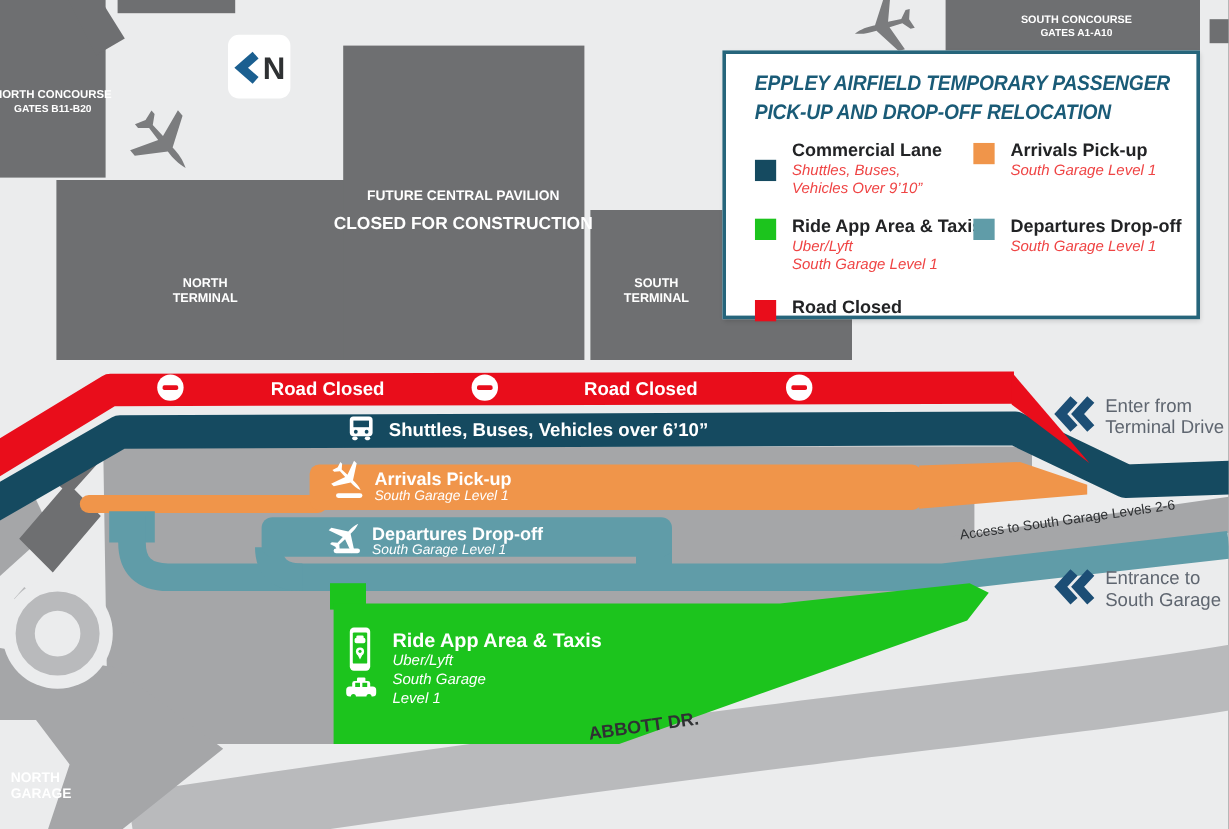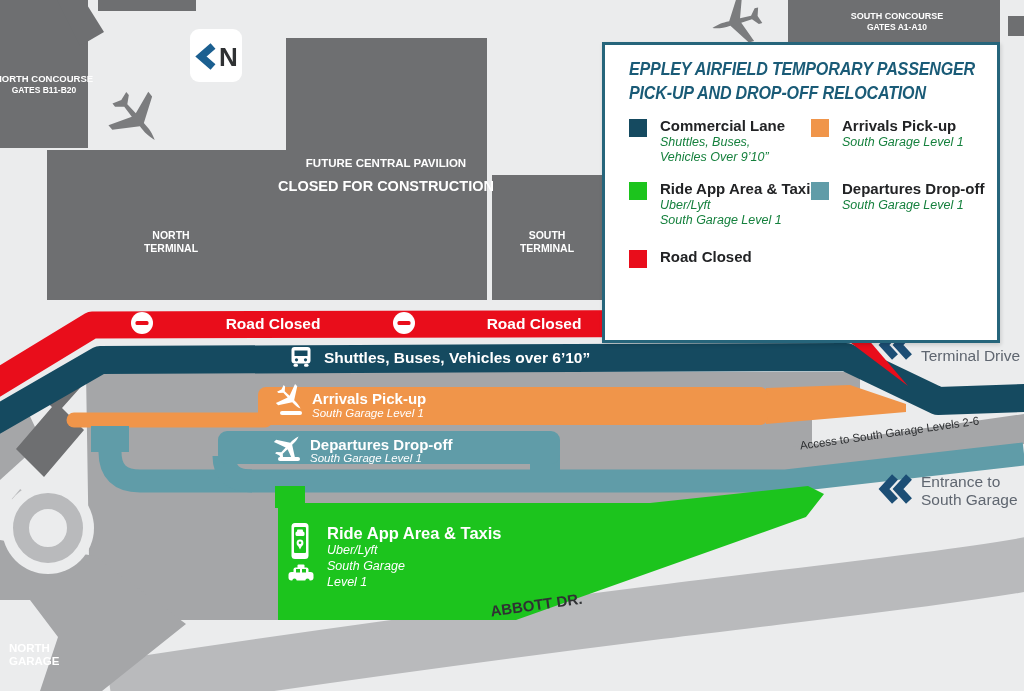--- a/index.html
+++ b/index.html
@@ -7,29 +7,29 @@
          font-family:"Liberation Sans",sans-serif;}
   #map-svg{position:absolute;left:0;top:0;}
   text{font-family:"Liberation Sans",sans-serif;}
   .t-struct{fill:#ffffff;font-weight:bold;}
   .t-band-title{fill:#ffffff;font-weight:bold;}
   .t-band-sub{fill:#ffffff;font-style:italic;}
   .t-dark{fill:#2f3133;}
   .t-gray{fill:#5f6670;}
   .anchor-mid{text-anchor:middle;}
   
-  #legend{position:absolute;left:602px;top:42px;width:398px;height:301px;background:#ffffff;
+  #legend{position:absolute;left:602px;top:42px;width:398px;height:224px;background:#ffffff;
           border:3px solid #26657b;box-sizing:border-box;box-shadow:1px 2px 4px rgba(0,0,0,.15);}
   .legend-title{position:absolute;left:24px;top:12px;color:#1a5b77;font-weight:800;font-style:italic;
                 font-size:17.5px;line-height:24px;letter-spacing:-0.2px;transform:scaleX(.92);
                 transform-origin:left top;white-space:nowrap;}
   .legend-item{position:absolute;display:flex;gap:13px;}
   .legend-item svg{flex:0 0 auto;margin-top:2px;}
   .li-label{font-size:15px;font-weight:bold;color:#222325;line-height:18px;}
-  .li-sub{font-size:12.5px;font-style:italic;color:#15803d;line-height:14.5px;}
+  .li-sub{font-size:12.5px;font-style:italic;color:#ef4444;line-height:14.5px;}
 </style>
 </head>
 <body>
 
 <div id="stage">
 <svg id="map-svg" width="1024" height="691" viewBox="0 0 1024 691">
 
   <g>
     <polygon points="86,372 860,372 860,394 812,410 812,468 790,494 700,505 640,518 514,620 90,620" fill="#a5a6a8"></polygon>
     <polygon points="793,447 1024,414 1024,444 793,482" fill="#a5a6a8"></polygon>
@@ -199,21 +199,21 @@
     <text x="219" y="66" fill="#2f3133" font-size="26" font-weight="bold">N</text>
   </g>
 </svg>
 
 <div id="legend">
   <div class="legend-title">
     <div>EPPLEY AIRFIELD TEMPORARY PASSENGER</div>
     <div>PICK-UP AND DROP-OFF RELOCATION</div>
   </div>
 
-  <div class="legend-item" style="left:24px;top:72px;">
+  <div class="legend-item" style="left:24px;top:72px;align-items:center;">
     <svg width="18" height="18">
       <rect width="18" height="18" fill="#154a60"></rect>
         </svg>
     <div>
       <div class="li-label">Commercial Lane</div>
       <div class="li-sub">Shuttles, Buses,</div>
       <div class="li-sub">Vehicles Over 9’10”</div>
     </div>
   </div>
 

